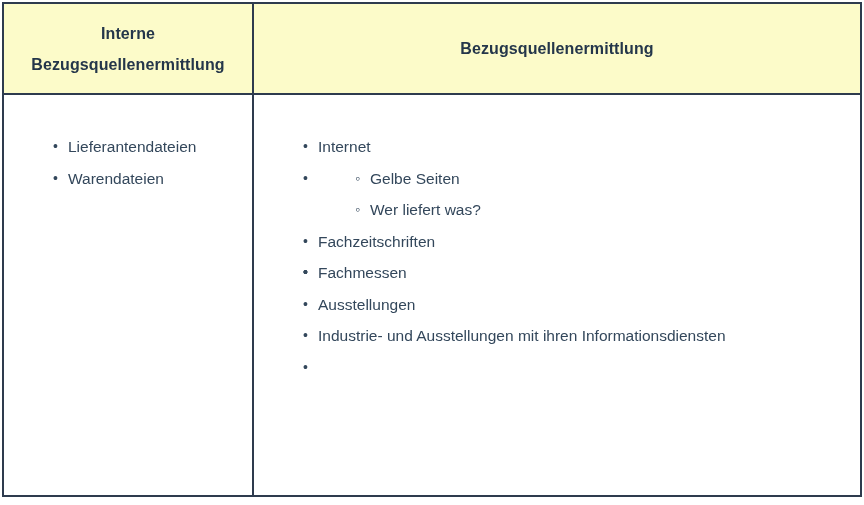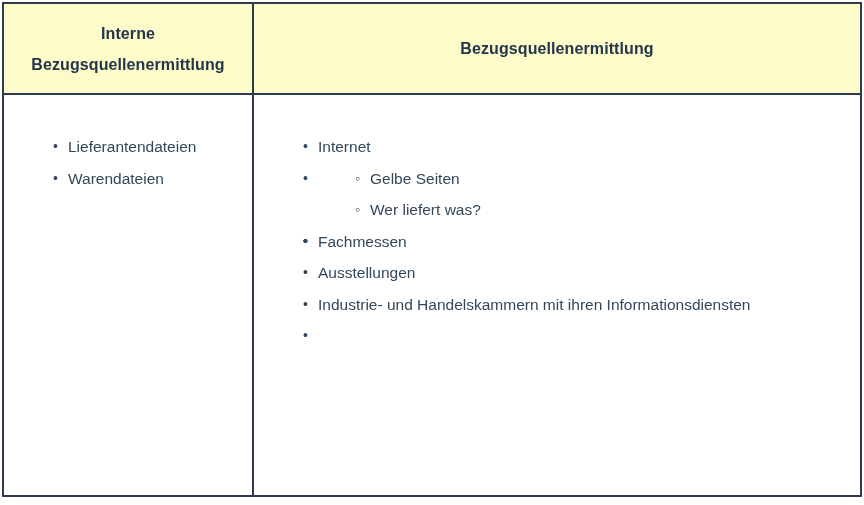--- a/index.html
+++ b/index.html
@@ -95,25 +95,25 @@
             <li class="lvl1"><span class="bullet">•</span><span>Lieferantendateien</span></li>
             <li class="lvl1"><span class="bullet">•</span><span>Warendateien</span></li>
           </ul>
       </div>
       <div class="cell-right body-cell">
         <ul class="src-list">
             <li class="lvl1"><span class="bullet">•</span><span>Internet</span></li>
             <li class="lvl1"><span class="bullet">•</span></li>
             <li class="lvl2"><span class="bullet">◦</span><span>Gelbe Seiten</span></li>
             <li class="lvl2"><span class="bullet">◦</span><span>Wer liefert was?</span></li>
-            <li class="lvl1"><span class="bullet">•</span></li>
+            <li class="lvl1"><span class="bullet">•</span><span>Fachzeitschriften</span></li>
             <li class="lvl1"><span class="bullet">•</span></li>
             <li class="lvl1"><span class="bullet">•</span></li>
             <li class="lvl1"><span class="bullet">•</span><span>Fachmessen</span></li>
             <li class="lvl1"><span class="bullet">•</span><span>Ausstellungen</span></li>
-            <li class="lvl1"><span class="bullet">•</span><span>Industrie- und Handelskammern mit ihren Informationsdiensten</span></li>
+            <li class="lvl1"><span class="bullet">•</span><span>Industrie- und Ausstellungen mit ihren Informationsdiensten</span></li>
             <li class="lvl1"><span class="bullet">•</span></li>
           </ul>
       </div>
     </div>
 
   </div>
 </div>
 
 </body></html>

